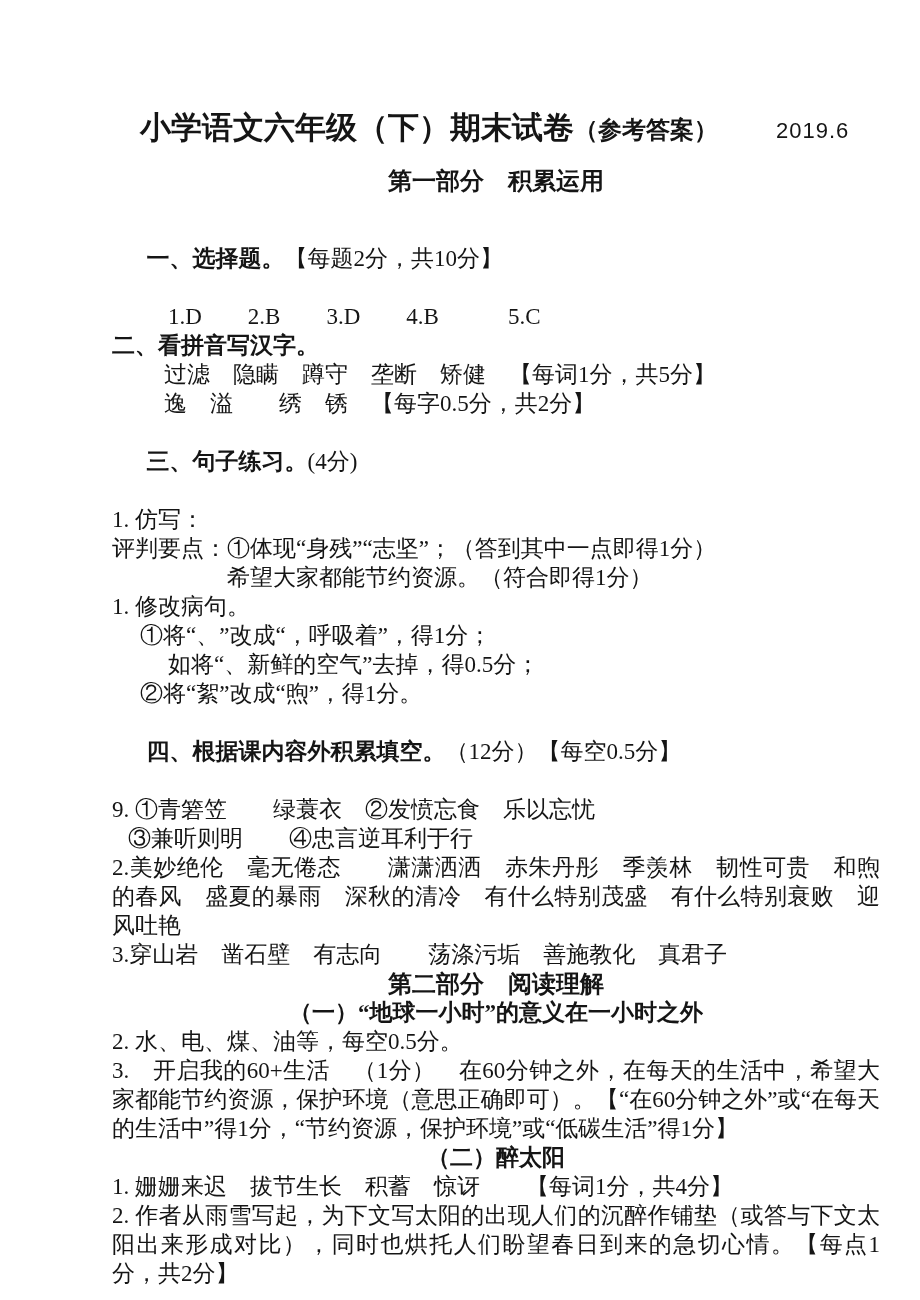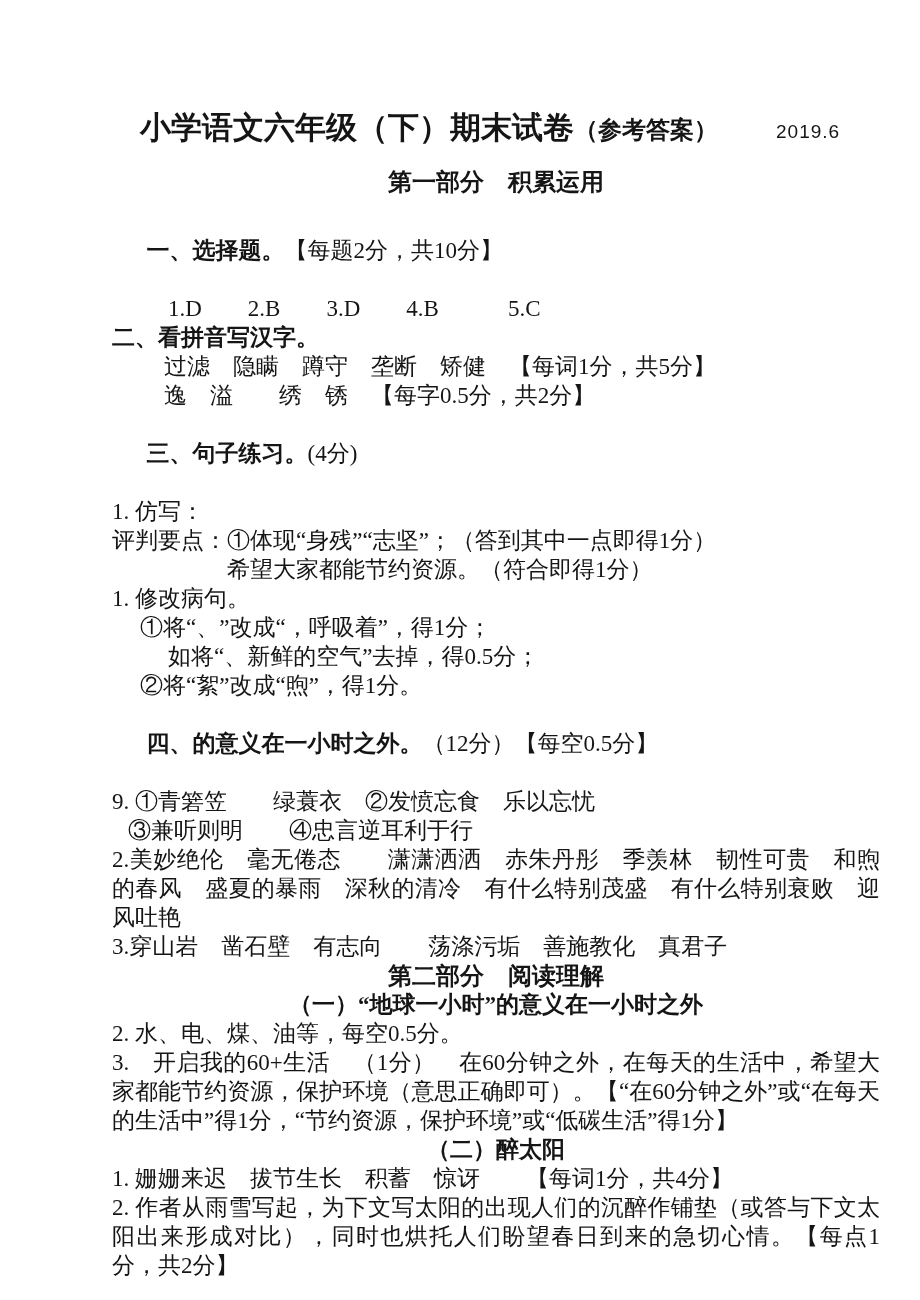--- a/index.html
+++ b/index.html
@@ -24,34 +24,34 @@
   .title {
     font-family: "Liberation Sans", "DejaVu Sans", sans-serif;
     font-weight: bold;
     font-size: 31px;
     line-height: 44px;
     padding-left: 28px;
     white-space: nowrap;
   }
   .title .sub { font-size: 24px; }
   .title .date {
-    font-size: 19px;
+    font-size: 22px;
     font-weight: normal;
     margin-left: 58px;
     letter-spacing: 1px;
   }
   .hd {
     font-family: "Liberation Sans", "DejaVu Sans", sans-serif;
     font-weight: bold;
   }
   .center { text-align: center; }
   .part-hd {
     font-size: 24px;
   }
-  .p1 { margin-top: 13px; margin-bottom: 11px; }
+  .p1 { margin-top: 13px; margin-bottom: 20px; }
   .kai-bold { font-weight: bold; }
   .just { text-align: justify; }
   .in16  { padding-left: 16px; }
   .in28  { padding-left: 28px; }
   .in52  { padding-left: 52px; }
   .in56  { padding-left: 56px; }
   .in115 { padding-left: 115px; }
 </style>
 </head>
 <body>
@@ -79,21 +79,21 @@
     </div>
     <div class="ln">1. 仿写：</div>
     <div class="ln">评判要点：①体现“身残”“志坚”；（答到其中一点即得1分）</div>
     <div class="ln in115">希望大家都能节约资源。（符合即得1分）</div>
     <div class="ln">1. 修改病句。</div>
     <div class="ln in28">①将“、”改成“，呼吸着”，得1分；</div>
     <div class="ln in56">如将“、新鲜的空气”去掉，得0.5分；</div>
     <div class="ln in28">②将“絮”改成“煦”，得1分。</div>
 
     <div class="ln">
-      <span class="hd">四、的意义在一小时之外。</span><span>（12分）【每空0.5分】</span>
+      <span class="hd">四、根据课内容外积累填空。</span><span>（12分）【每空0.5分】</span>
     </div>
     <div class="ln">9. ①青箬笠　　绿蓑衣　②发愤忘食　乐以忘忧</div>
     <div class="ln in16">③兼听则明　　④忠言逆耳利于行</div>
     <div class="ln just">2.美妙绝伦　毫无倦态　　潇潇洒洒　赤朱丹彤　季羡林　韧性可贵　和煦的春风　盛夏的暴雨　深秋的清冷　有什么特别茂盛　有什么特别衰败　迎风吐艳</div>
     <div class="ln">3.穿山岩　凿石壁　有志向　　荡涤污垢　善施教化　真君子</div>
 
     <div class="ln center hd part-hd">第二部分　阅读理解</div>
 
     <div class="ln center kai-bold">（一）“地球一小时”的意义在一小时之外</div>
     <div class="ln">2. 水、电、煤、油等，每空0.5分。</div>

